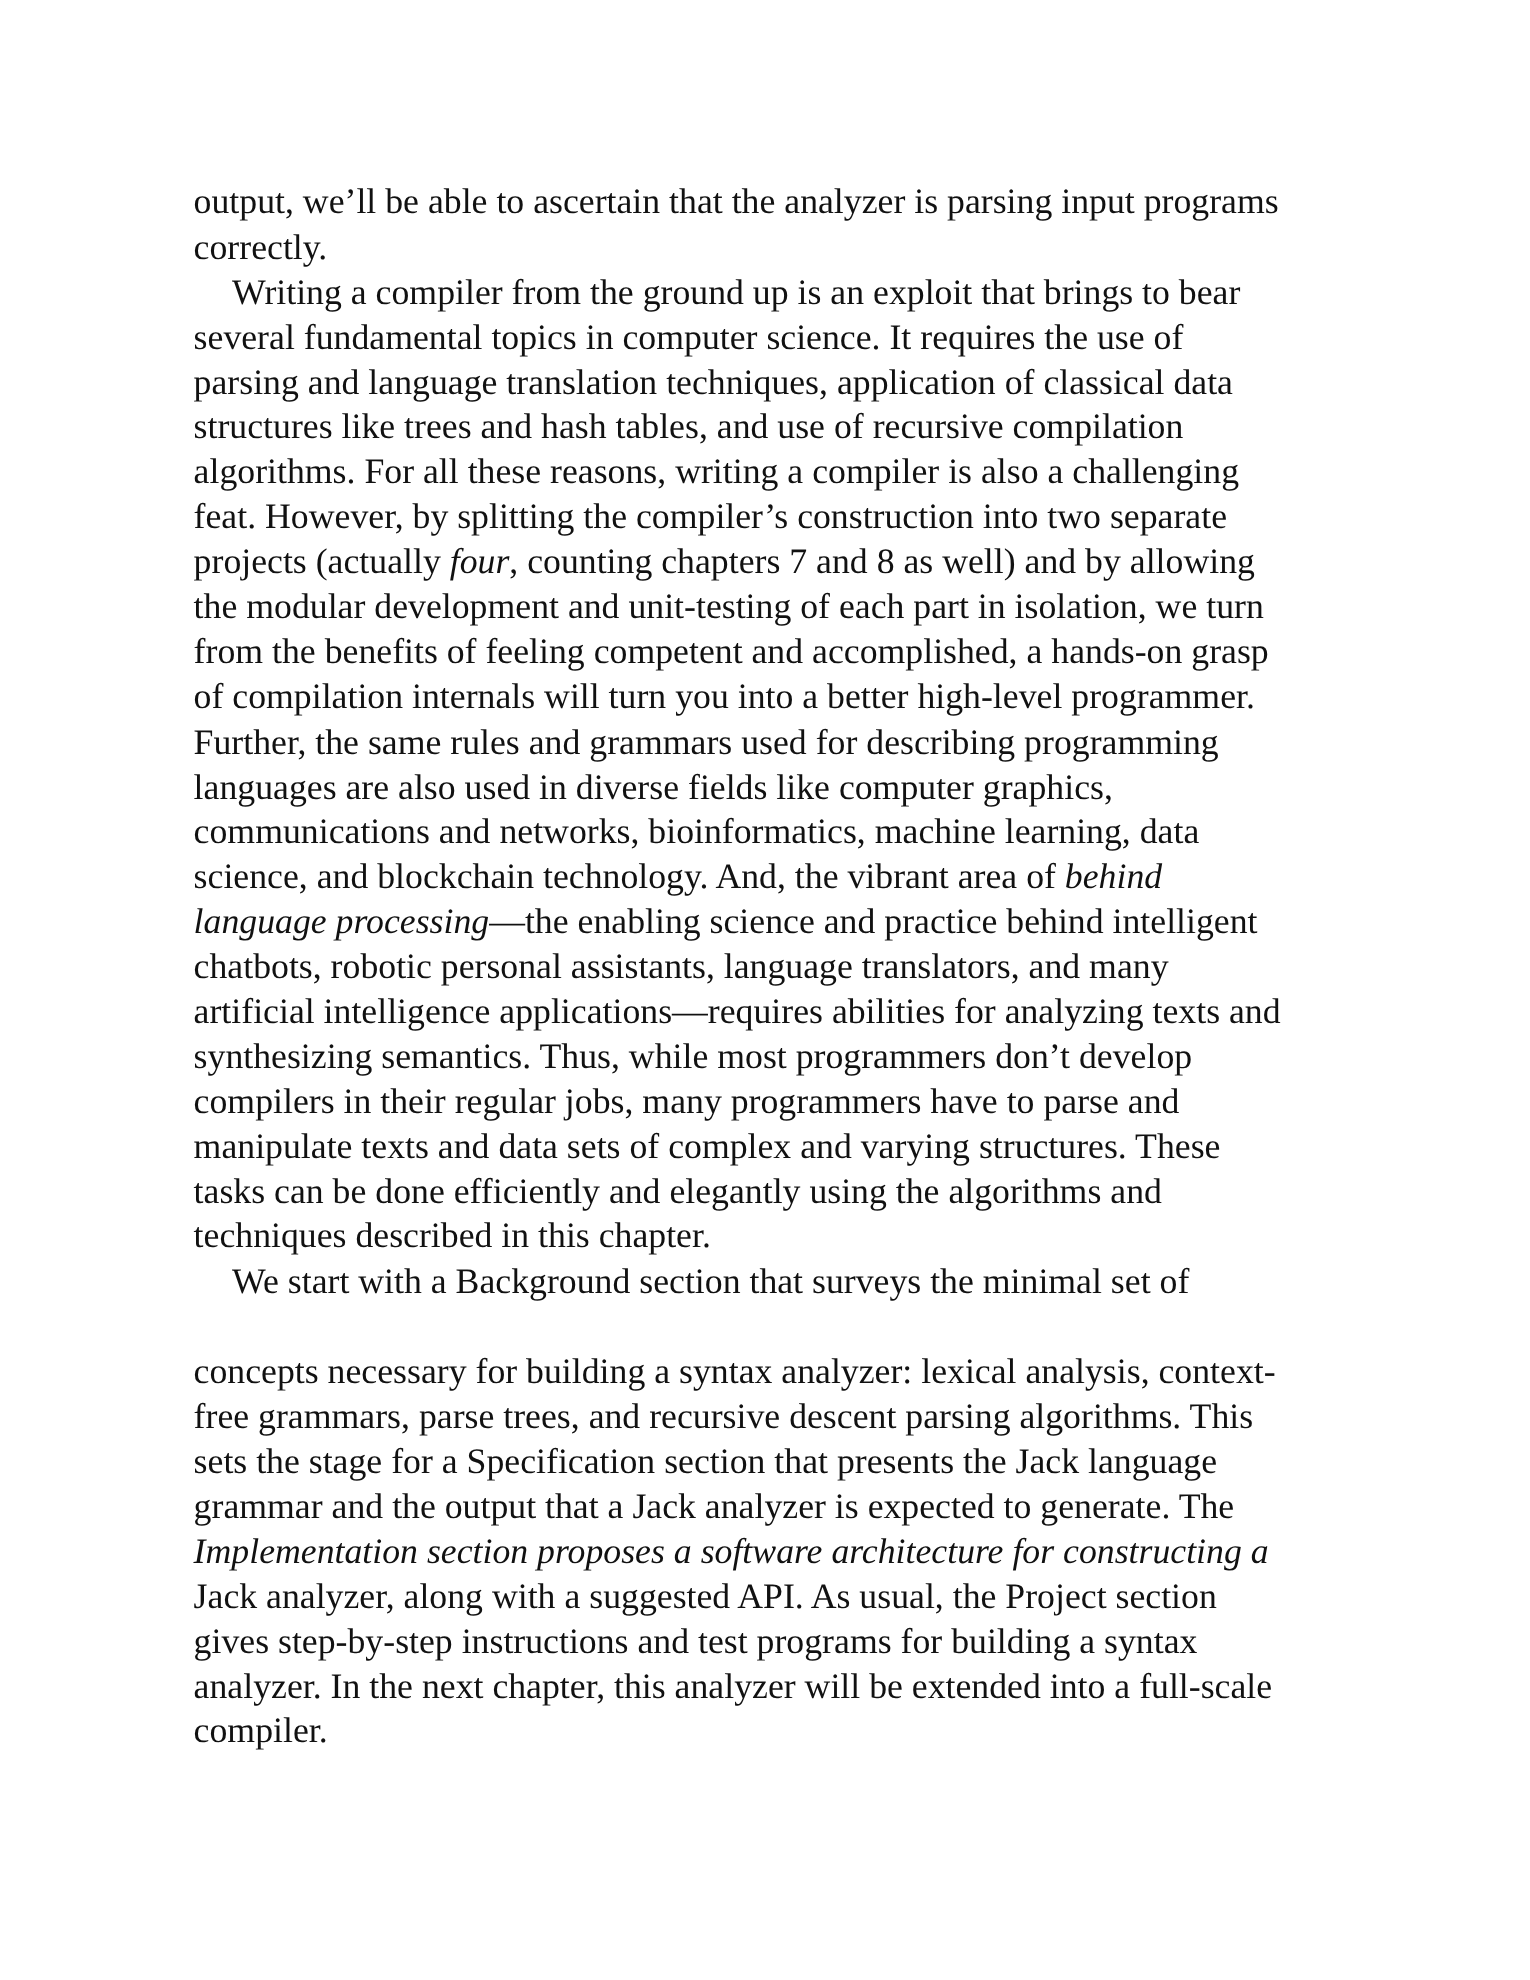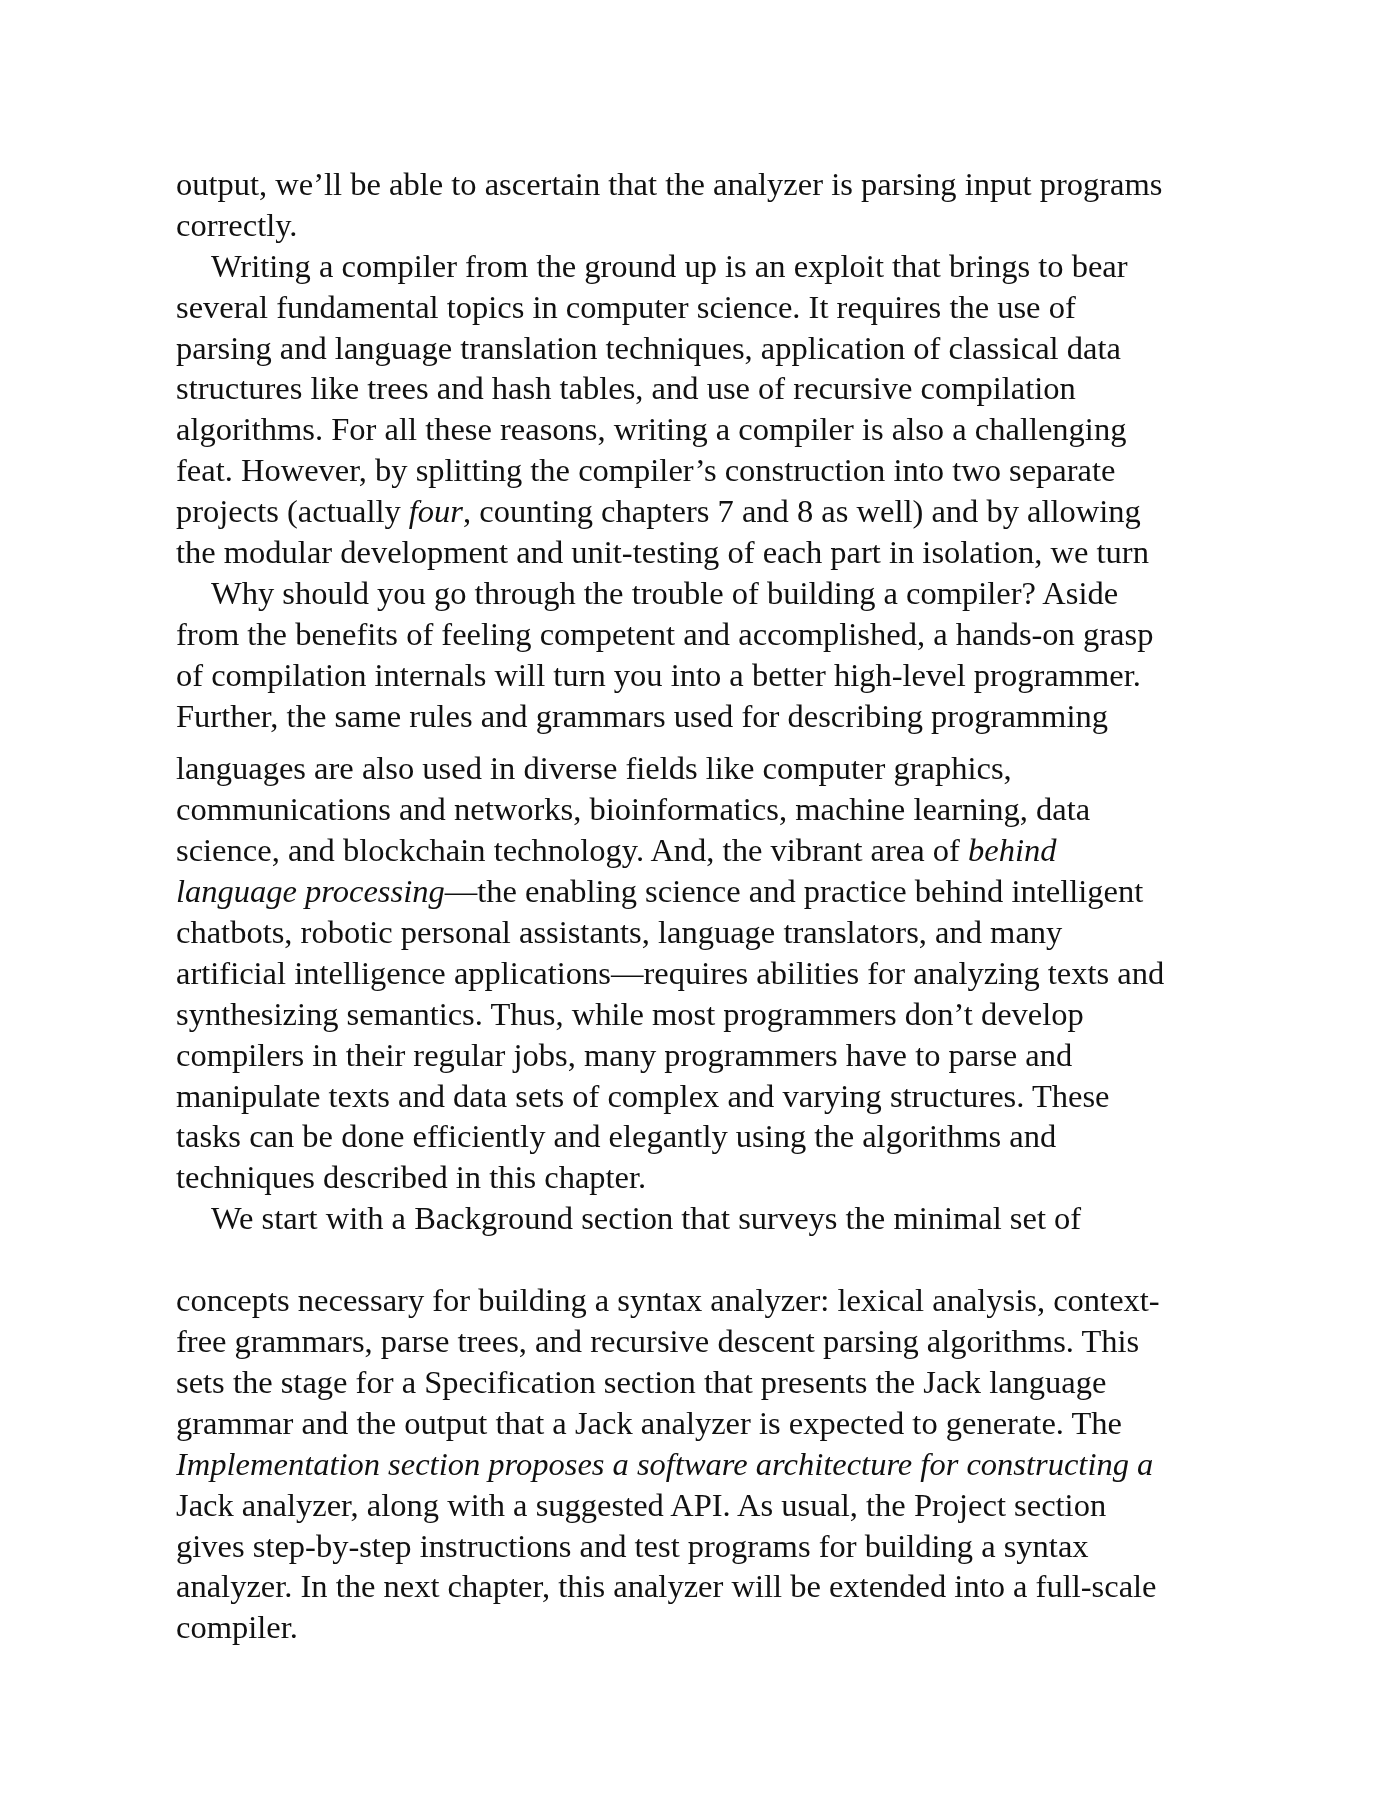--- a/index.html
+++ b/index.html
@@ -57,25 +57,24 @@
       <span class="line indent" style="text-align: left; text-align-last: left;"><span class="seg">Writing a compiler from the ground up is an exploit that brings to bear</span></span>
       <span class="line" style="text-align: left; text-align-last: left;"><span class="seg">several fundamental topics in computer science. It requires the use of</span></span>
       <span class="line" style="text-align: left; text-align-last: left;"><span class="seg">parsing and language translation techniques, application of classical data</span></span>
       <span class="line" style="text-align: left; text-align-last: left;"><span class="seg">structures like trees and hash tables, and use of recursive compilation</span></span>
       <span class="line" style="text-align: left; text-align-last: left;"><span class="seg">algorithms. For all these reasons, writing a compiler is also a challenging</span></span>
       <span class="line" style="text-align: left; text-align-last: left;"><span class="seg">feat. However, by splitting the compiler’s construction into two separate</span></span>
       <span class="line" style="text-align: left; text-align-last: left;"><span class="seg">projects (actually </span><span class="seg italic">four</span><span class="seg">, counting chapters 7 and 8 as well) and by allowing</span></span>
       <span class="line" style="text-align: left; text-align-last: left;"><span class="seg">the modular development and unit-testing of each part in isolation, we turn</span></span>
     </div>
     <div class="paragraph">
-      <span class="line indent" style="text-align: left; text-align-last: left;"><span class="seg">Why should you go through the trouble of building a compiler? Aside</span></span>
       <span class="line" style="text-align: left; text-align-last: left;"><span class="seg">from the benefits of feeling competent and accomplished, a hands-on grasp</span></span>
       <span class="line" style="text-align: left; text-align-last: left;"><span class="seg">of compilation internals will turn you into a better high-level programmer.</span></span>
       <span class="line" style="text-align: left; text-align-last: left;"><span class="seg">Further, the same rules and grammars used for describing programming</span></span>
-      <span class="line" style="text-align: right; text-align-last: left; margin-top: 12px;"><span class="seg">languages are also used in diverse fields like computer graphics,</span></span>
+      <span class="line" style="text-align: right; text-align-last: left;"><span class="seg">languages are also used in diverse fields like computer graphics,</span></span>
       <span class="line" style="text-align: left; text-align-last: left;"><span class="seg">communications and networks, bioinformatics, machine learning, data</span></span>
       <span class="line" style="text-align: left; text-align-last: left;"><span class="seg">science, and blockchain technology. And, the vibrant area of </span><span class="seg italic">behind</span></span>
       <span class="line" style="text-align: left; text-align-last: left;"><span class="seg italic">language processing</span><span class="seg">—the enabling science and practice behind intelligent</span></span>
       <span class="line" style="text-align: left; text-align-last: left;"><span class="seg">chatbots, robotic personal assistants, language translators, and many</span></span>
       <span class="line" style="text-align: left; text-align-last: left;"><span class="seg">artificial intelligence applications—requires abilities for analyzing texts and</span></span>
       <span class="line" style="text-align: left; text-align-last: left;"><span class="seg">synthesizing semantics. Thus, while most programmers don’t develop</span></span>
       <span class="line" style="text-align: left; text-align-last: left;"><span class="seg">compilers in their regular jobs, many programmers have to parse and</span></span>
       <span class="line" style="text-align: right; text-align-last: left;"><span class="seg">manipulate texts and data sets of complex and varying structures. These</span></span>
       <span class="line" style="text-align: right; text-align-last: left;"><span class="seg">tasks can be done efficiently and elegantly using the algorithms and</span></span>
       <span class="line last"><span class="seg">techniques described in this chapter.</span></span>

